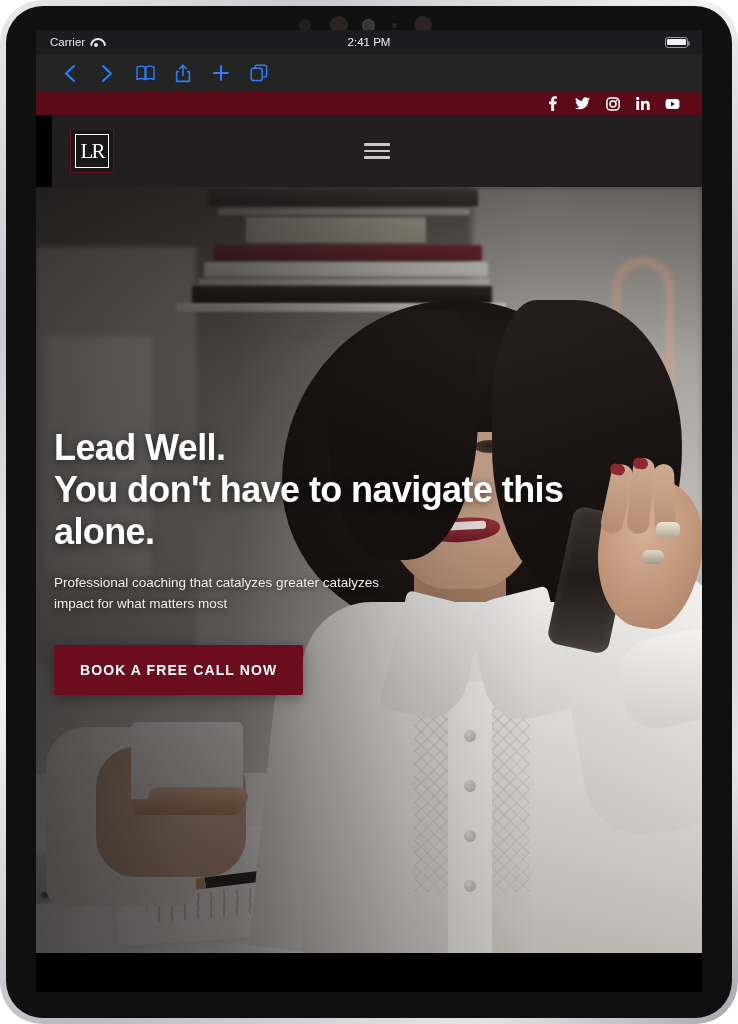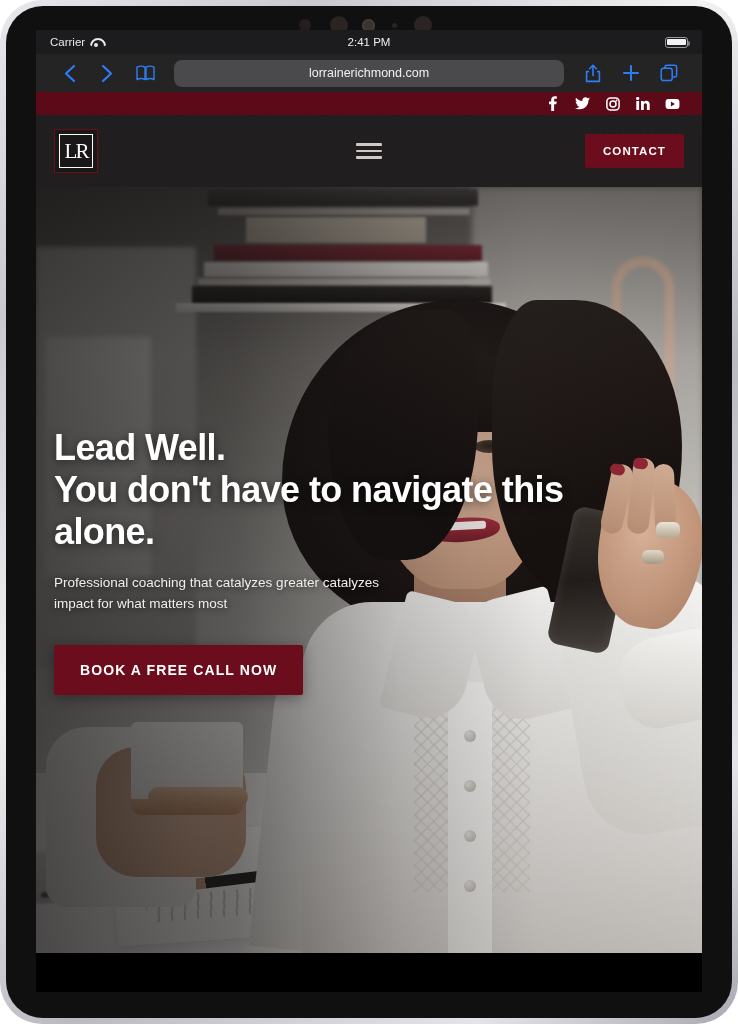--- a/index.html
+++ b/index.html
@@ -88,21 +88,21 @@
   }
   #socialbar .sico { color:#fff; display:flex; align-items:center; justify-content:center;
     width:15px; height:15px; }
   #socialbar .sico svg { display:block; }
 
   
   #siteheader {
     position: relative; height: 72px; background: #201e1e;
     background-image: radial-gradient(#2b2827 0.9px, transparent 0.9px);
     background-size: 9px 9px;
-    display: flex; align-items: center; padding: 0 18px;
+    display: flex; align-items: center; padding: 0 18px; margin-left: 16px;
   }
   #logo {
     width: 44px; height: 44px; border: 1.5px solid #6b0d1c;
     display:flex; align-items:center; justify-content:center; background:#191717;
   }
   #logo .inner {
     width: 34px; height: 34px; border: 1.5px solid #ffffff;
     color:#fff; font-family:"Liberation Serif", serif; font-size: 21px;
     display:flex; align-items:center; justify-content:center;
     letter-spacing: -2px; line-height:1;
@@ -332,23 +332,20 @@
           <svg width="13" height="19" viewBox="0 0 13 19">
               <path d="M2 2 L10 9.5 L2 17" fill="none" stroke="#2f7df6" stroke-width="2.1" stroke-linecap="round" stroke-linejoin="round"></path>
             </svg>
         </div>
         <div class="tbtn">
           <svg width="19" height="16" viewBox="0 0 19 16">
             <path d="M1 2.2 C3.6 0.8 6.4 0.8 9 2.2 L9 14.6 C6.4 13.2 3.6 13.2 1 14.6 Z" fill="none" stroke="#2f7df6" stroke-width="1.4" stroke-linejoin="round"></path>
             <path d="M18 2.2 C15.4 0.8 12.6 0.8 10 2.2 L10 14.6 C12.6 13.2 15.4 13.2 18 14.6 Z" fill="none" stroke="#2f7df6" stroke-width="1.4" stroke-linejoin="round"></path>
           </svg>
         </div>
-        <div id="urlbar">
-          <span title="Search or enter website name">lorrainerichmond.com</span>
-        </div>
         <div class="tbtn">
           <svg width="16" height="19" viewBox="0 0 16 19">
             <path d="M8 1.5 L8 11.5" fill="none" stroke="#2f7df6" stroke-width="1.6" stroke-linecap="round"></path>
             <path d="M4.6 4.7 L8 1.3 L11.4 4.7" fill="none" stroke="#2f7df6" stroke-width="1.6" stroke-linecap="round" stroke-linejoin="round"></path>
             <path d="M3.4 7.6 L1.6 7.6 L1.6 17.4 L14.4 17.4 L14.4 7.6 L12.6 7.6" fill="none" stroke="#2f7df6" stroke-width="1.6" stroke-linecap="round" stroke-linejoin="round"></path>
           </svg>
         </div>
         <div class="tbtn">
           <svg width="18" height="18" viewBox="0 0 18 18">
             <path d="M9 2 L9 16 M2 9 L16 9" fill="none" stroke="#2f7df6" stroke-width="2" stroke-linecap="round"></path>
@@ -397,21 +394,20 @@
 
       <div id="siteheader">
         <a id="logo">
           <span class="inner">LR</span>
         </a>
         <div id="hamburger">
           <span></span>
           <span></span>
           <span></span>
         </div>
-        <button id="contact-btn">CONTACT</button>
       </div>
 
       <div id="hero">
 
         <div class="photo">
           <div class="bg-room"></div>
           <div class="wall-r"></div>
           <div class="cabinet-l"></div>
           <div class="cabinet-l2"></div>
           <div class="lamp"></div>

